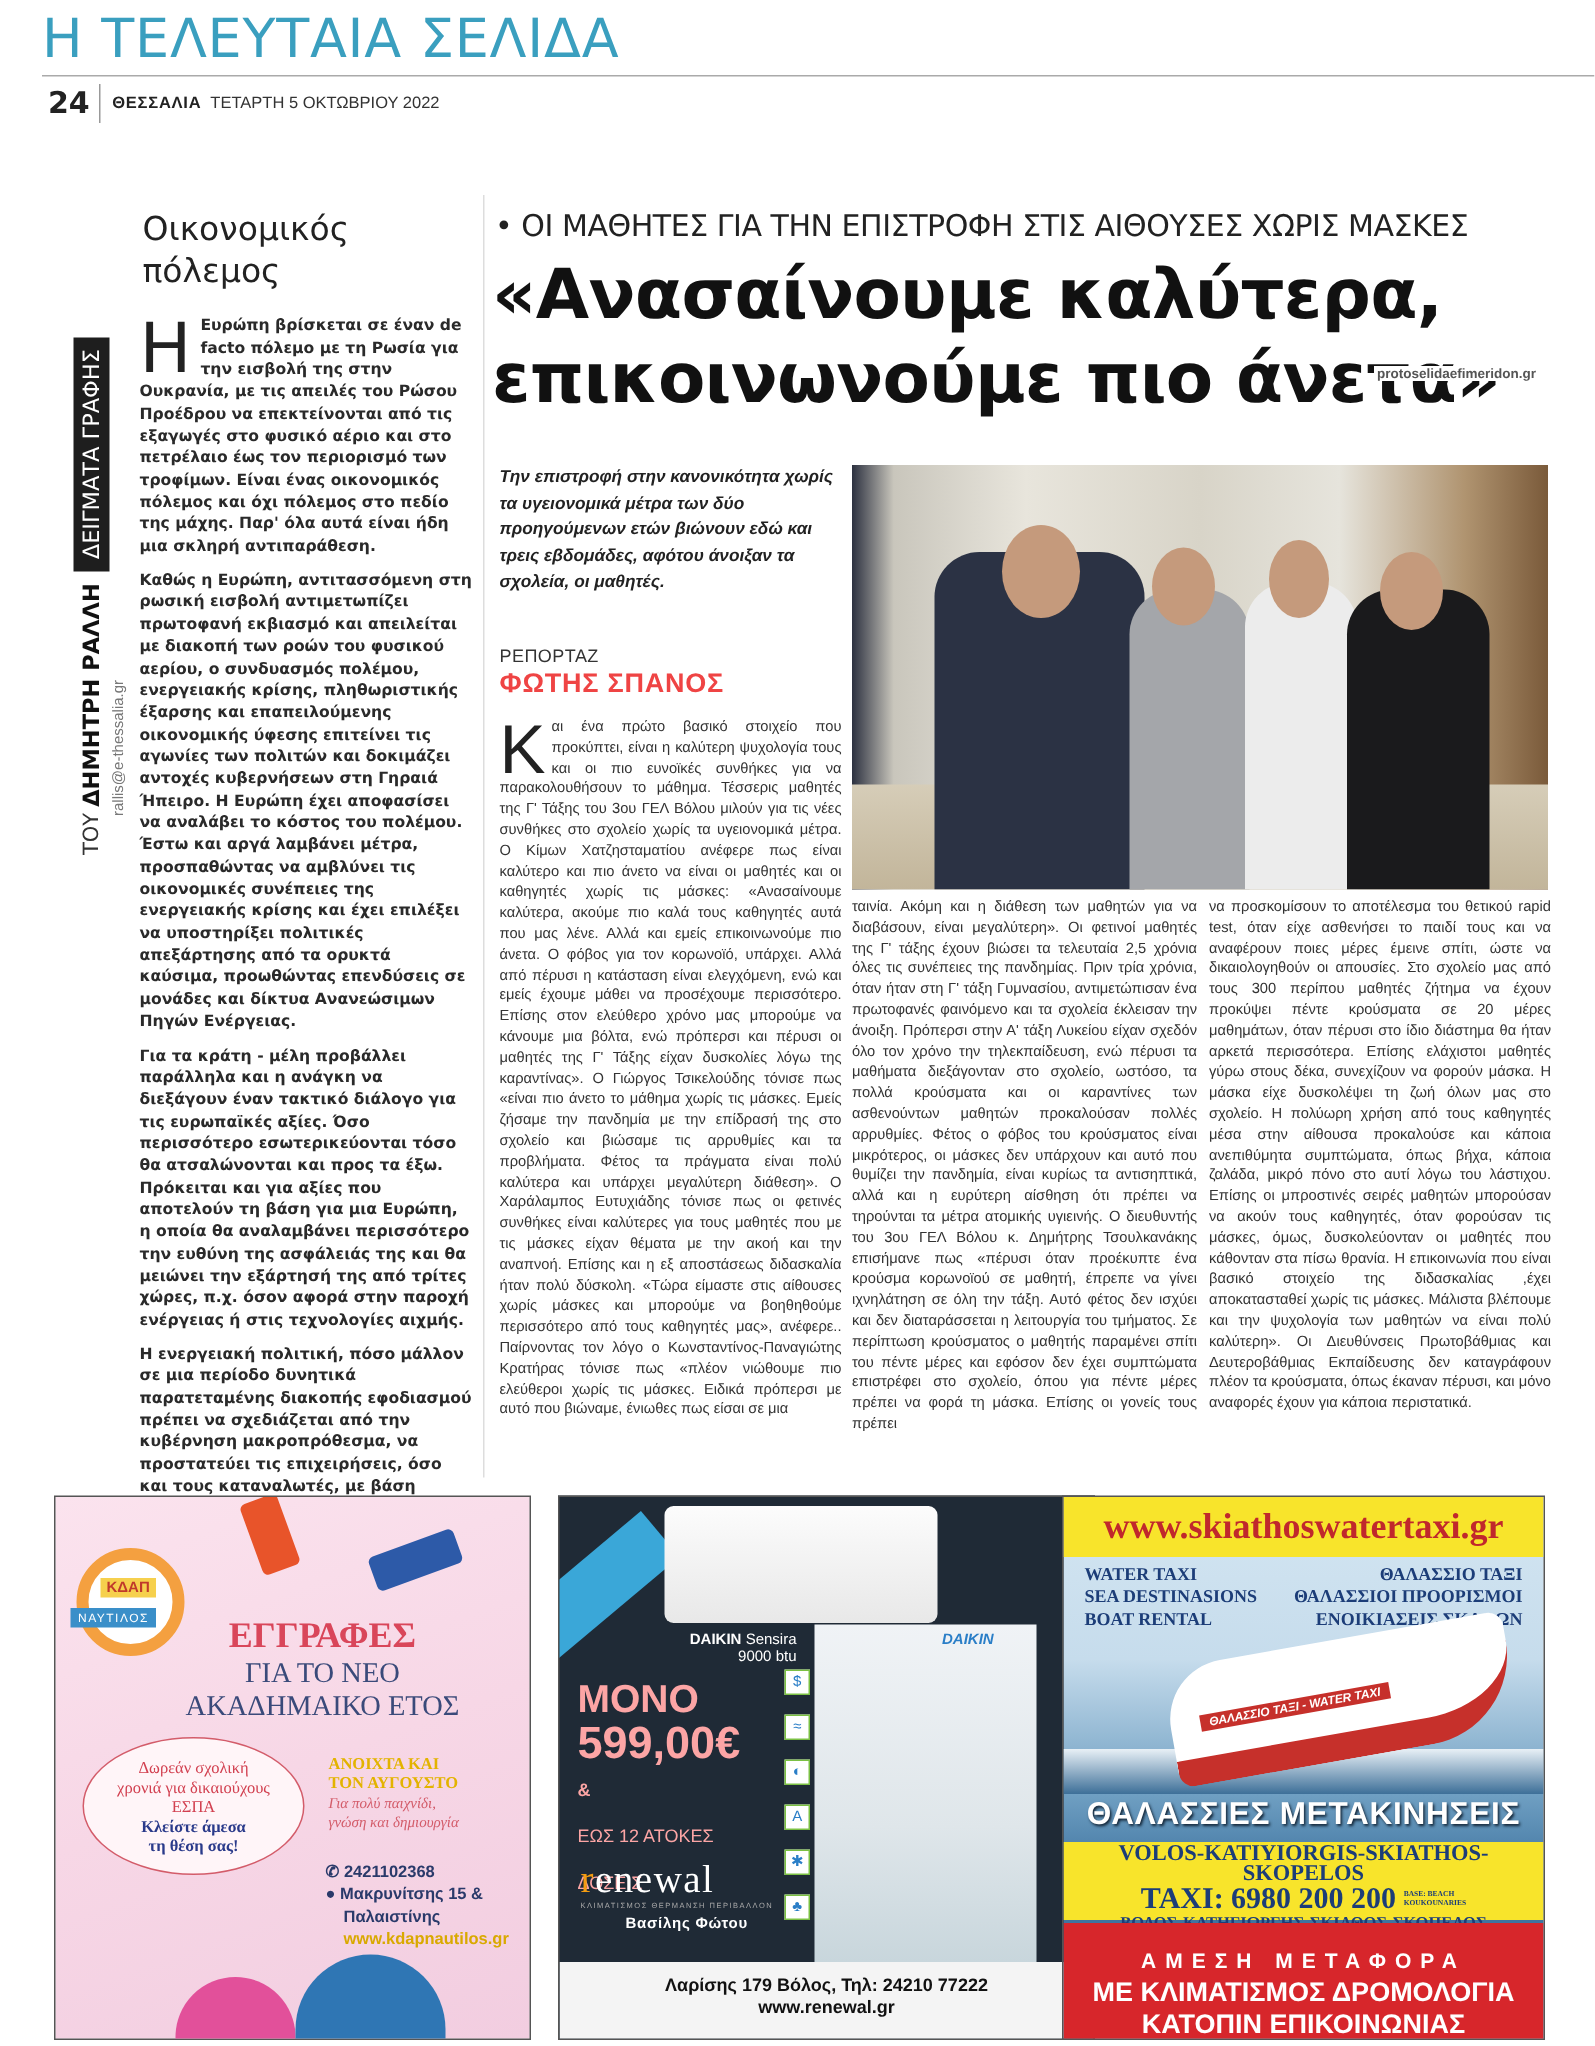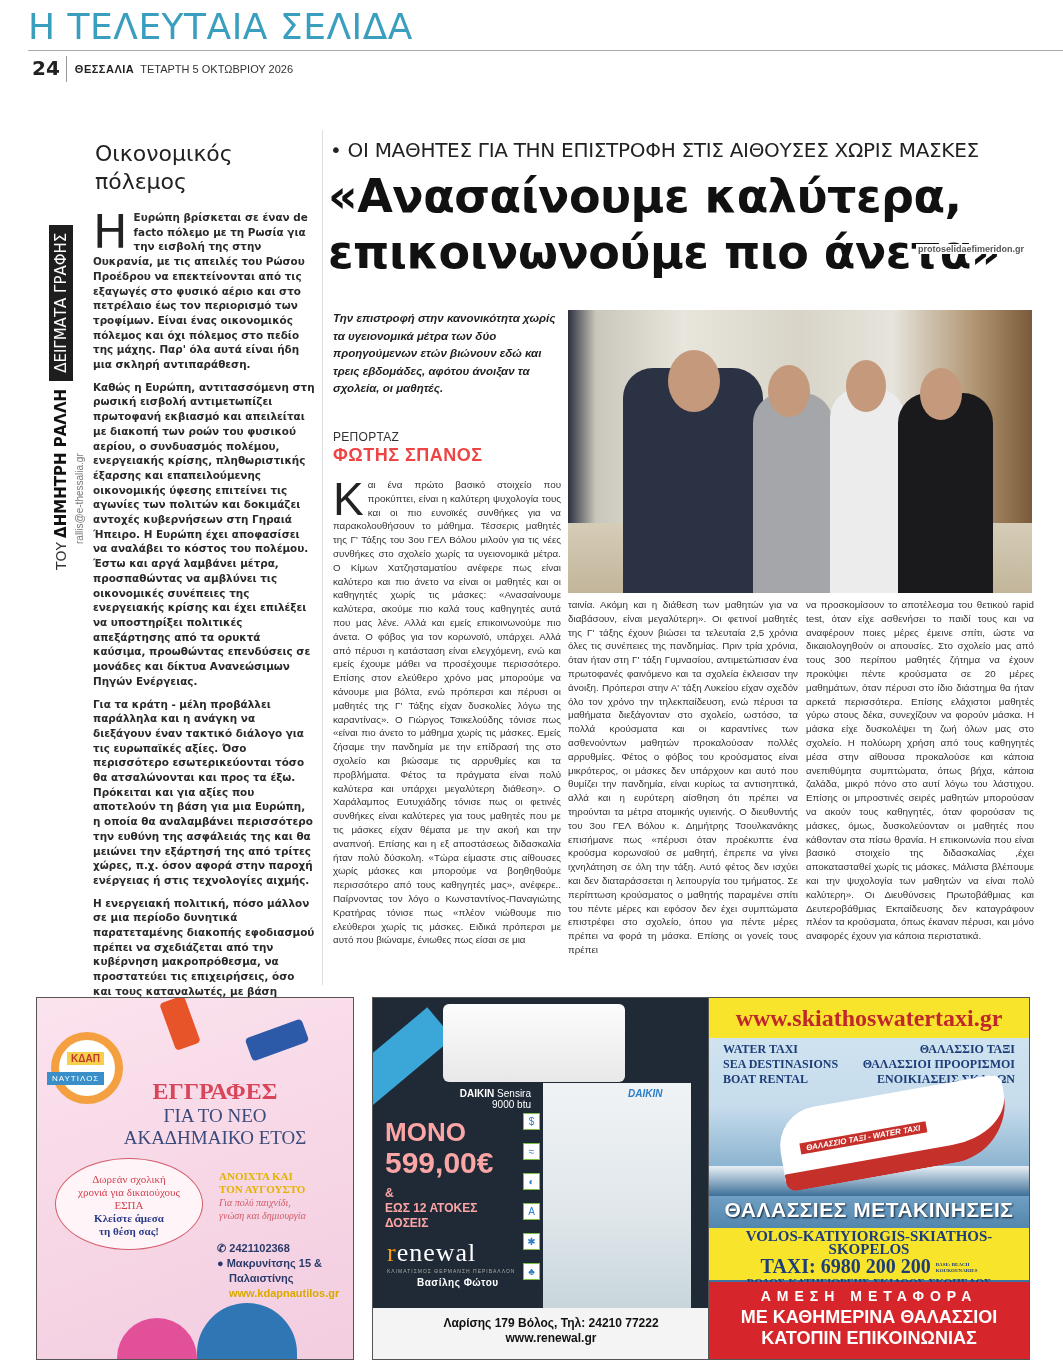--- a/index.html
+++ b/index.html
@@ -70,21 +70,21 @@
   .ren-photo { position: absolute; left: 170px; top: 85px; width: 148px; height: 225px; background: linear-gradient(180deg, #f0f3f6, #dfe6ea 60%, #c8d6dc); }
   .ren-ac { position: absolute; left: 70px; top: 6px; width: 182px; height: 78px; background: linear-gradient(180deg, #fcfcfc, #e8e8e8); border-radius: 6px; }
   .ren-stripe { position: absolute; left: -30px; top: 40px; width: 110px; height: 40px; background: #3aa7d8; transform: rotate(-40deg); }
   .ren-model { position: absolute; left: 80px; top: 90px; text-align: right; width: 78px; color: #fff; font-size: 10px; line-height: 11px; }
   .ren-model b { font-weight: bold; }
   .ren-daikin { position: absolute; left: 255px; top: 90px; font-size: 10px; font-weight: bold; font-style: italic; color: #2a7ec7; }
   .ren-price { position: absolute; left: 12px; top: 120px; width: 140px; text-align: left; color: #fca5a5; font-family: "Liberation Sans Narrow", "Liberation Sans", sans-serif; }
   .ren-price .mono { font-size: 26px; font-weight: bold; line-height: 28px; }
   .ren-price .num { font-size: 30px; font-weight: bold; line-height: 34px; }
   .ren-price .amp { font-size: 12px; font-weight: bold; line-height: 15px; margin-top: 6px; }
-  .ren-price .inst { font-size: 12px; font-weight: bold; line-height: 15px; }
+  .ren-price .inst { font-size: 12px; font-weight: normal; line-height: 15px; margin-top: 16px; }
   .ren-icons { position: absolute; left: 150px; top: 115px; width: 18px; }
   .ren-icons span { display: block; width: 17px; height: 17px; background: #fff; border: 1px solid #7bc043; margin-bottom: 13px; font-size: 10px; text-align: center; line-height: 15px; color: #2a7ec7; }
   .ren-logo { position: absolute; left: 14px; top: 240px; color: #fff; }
   .ren-logo .word { font-size: 26px; letter-spacing: 1px; font-family: Liberation Serif, serif; }
   .ren-logo .word::first-letter { color: #f39c12; }
   .ren-logo .sub { font-size: 5px; letter-spacing: 1px; color: #aaa; }
   .ren-logo .owner { font-size: 10px; font-weight: bold; letter-spacing: 0.5px; margin-top: 3px; padding-left: 30px; }
   .ren-foot { position: absolute; left: 0; top: 310px; width: 100%; height: 53px; background: #f4f4f4; text-align: center; padding-top: 8px; color: #111; font-size: 12px; line-height: 15px; font-weight: bold; font-family: "Liberation Sans Narrow", "Liberation Sans", sans-serif; }
 
   .ad-skiathos { left: 708px; width: 322px; background: linear-gradient(180deg, #d4e6f2 0%, #c6dcec 30%, #6f9fc2 55%, #3f74a0 70%); }
@@ -95,32 +95,32 @@
   .sk-boat { position: absolute; left: 70px; top: 95px; width: 230px; height: 80px; background: #fff; border-radius: 40px 10px 60px 10px; transform: rotate(-10deg); border-bottom: 18px solid #c6302b; }
   .sk-boat .lbl { position: absolute; left: 20px; top: 34px; font-size: 8px; font-weight: bold; font-style: italic; color: #fff; background: #c6302b; padding: 1px 6px; }
   .sk-sea { position: absolute; left: 0; top: 168px; width: 100%; height: 30px; background: linear-gradient(180deg, #e8f0f6, #3d6f98); }
   .sk-band1 { position: absolute; left: 0; top: 198px; width: 100%; height: 28px; text-align: center; font-weight: bold; font-size: 21px; line-height: 28px; color: #fff; letter-spacing: 0.5px; text-shadow: 1px 1px 2px #123; }
   .sk-band2 { position: absolute; left: 0; top: 230px; width: 100%; height: 52px; background: #f8e42b; text-align: center; font-family: "Liberation Serif", serif; font-weight: bold; color: #1c3d78; }
   .sk-band2 .r1 { font-size: 15px; line-height: 13px; padding-top: 2px; }
   .sk-band2 .r2 { font-size: 20px; line-height: 20px; }
   .sk-band2 .r2 small { font-size: 5px; display: inline-block; line-height: 6px; vertical-align: middle; text-align: left; }
   .sk-band2 .r3 { font-size: 11px; line-height: 13px; }
   .sk-band3 { position: absolute; left: 0; top: 284px; width: 100%; height: 79px; background: #d7262b; text-align: center; color: #fff; font-weight: bold; }
-  .sk-band3 .a1 { font-size: 14px; letter-spacing: 6px; line-height: 22px; padding-top: 3px; }
+  .sk-band3 .a1 { font-size: 14px; letter-spacing: 6px; line-height: 22px; padding-top: 14px; }
   .sk-band3 .a2 { font-size: 18px; line-height: 21px; }
 </style>
 </head>
 <body>
 
 <div class="section-title">Η ΤΕΛΕΥΤΑΙΑ ΣΕΛΙΔΑ</div>
 <div class="header-rule"></div>
 <div class="folio">
   <span class="page-num">24</span>
   <span class="paper">ΘΕΣΣΑΛΙΑ</span>
-  <span class="date">ΤΕΤΑΡΤΗ 5 ΟΚΤΩΒΡΙΟΥ 2026</span>
+  <span class="date">ΤΕΤΑΡΤΗ 5 ΟΚΤΩΒΡΙΟΥ 2022</span>
 </div>
 
 <div class="opinion-title">
   <div>Οικονομικός</div>
   <div>πόλεμος</div>
 </div>
 <div class="vertical-byline">
   <div class="vb-inner">
     <div class="vb-row1">
       <span class="vb-pre">ΤΟΥ</span>
@@ -259,16 +259,16 @@
     <span class="lbl">ΘΑΛΑΣΣΙΟ ΤΑΞΙ - WATER TAXI</span>
   </div>
   <div class="sk-band1">ΘΑΛΑΣΣΙΕΣ ΜΕΤΑΚΙΝΗΣΕΙΣ</div>
   <div class="sk-band2">
     <div class="r1">VOLOS-KATIYIORGIS-SKIATHOS-SKOPELOS</div>
     <div class="r2"><span>TAXI: 6980 200 200</span> <small><span>BASE: BEACH</span><br><span>KOUKOUNARIES</span></small></div>
     <div class="r3">ΒΟΛΟΣ-ΚΑΤΗΓΙΩΡΓΗΣ-ΣΚΙΑΘΟΣ-ΣΚΟΠΕΛΟΣ</div>
   </div>
   <div class="sk-band3">
     <div class="a1">ΑΜΕΣΗ ΜΕΤΑΦΟΡΑ</div>
-    <div class="a2">ΜΕ ΚΑΘΗΜΕΡΙΝΑ ΘΑΛΑΣΣΙΟΙ</div>
+    <div class="a2">ΜΕ ΚΛΙΜΑΤΙΣΜΟΣ ΔΡΟΜΟΛΟΓΙΑ</div>
     <div class="a2">ΚΑΤΟΠΙΝ ΕΠΙΚΟΙΝΩΝΙΑΣ</div>
   </div>
 </div>
 
 </body></html>

